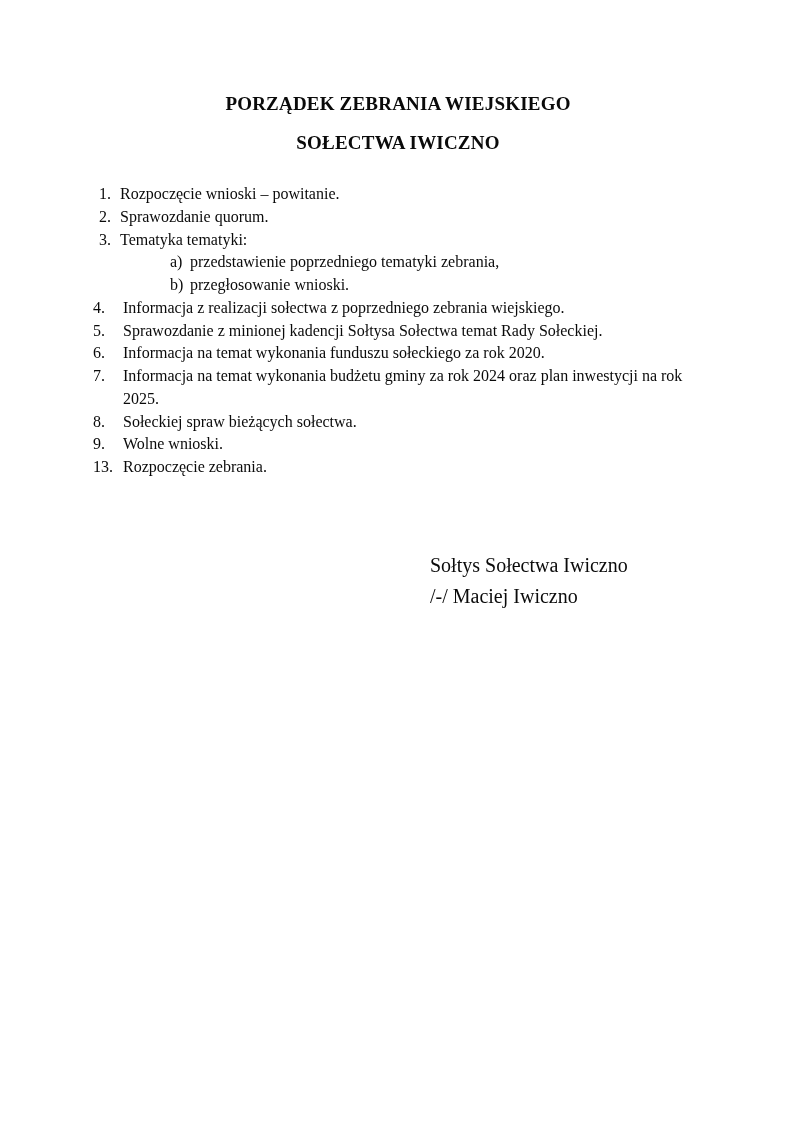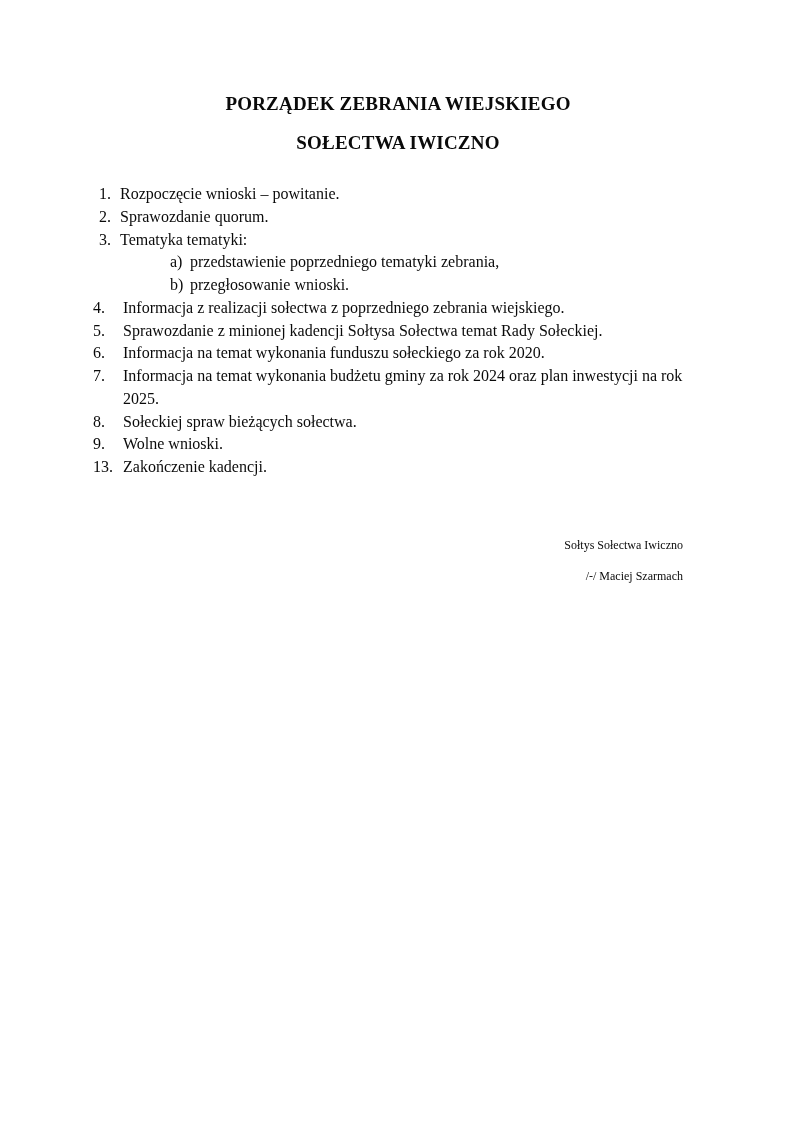--- a/index.html
+++ b/index.html
@@ -50,25 +50,25 @@
   }
   .agenda-row.main { padding-left: 93px; }
   .agenda-row.main .marker { width: 30px; }
   .agenda-row.main-indent { padding-left: 99px; }
   .agenda-row.main-indent .marker { width: 21px; }
   .agenda-row.sub { padding-left: 170px; }
   .agenda-row.sub .marker { width: 20px; }
 
   .signature-block {
     position: absolute;
-    top: 530px;
+    top: 550px;
     left: 430px;
     width: 253px;
-    text-align: right;
-    font-size: 12px;
+    text-align: left;
+    font-size: 20px;
     line-height: 31px;
   }
 </style>
 </head>
 <body>
 
 <div class="page">
 
   <div class="doc-title line1">PORZĄDEK ZEBRANIA WIEJSKIEGO</div>
 
@@ -114,22 +114,22 @@
       <div class="agenda-row main">
         <span class="marker">8.</span>
         <span class="item-text">Sołeckiej spraw bieżących sołectwa.</span>
       </div>
       <div class="agenda-row main">
         <span class="marker">9.</span>
         <span class="item-text">Wolne wnioski.</span>
       </div>
       <div class="agenda-row main">
         <span class="marker">13.</span>
-        <span class="item-text">Zakończenie kadencji.</span>
+        <span class="item-text">Rozpoczęcie zebrania.</span>
       </div>
   </div>
 
   <div class="signature-block">
     <div>Sołtys Sołectwa Iwiczno</div>
-    <div>/-/ Maciej Szarmach</div>
+    <div>/-/ Maciej Iwiczno</div>
   </div>
 
 </div>
 
 </body></html>

